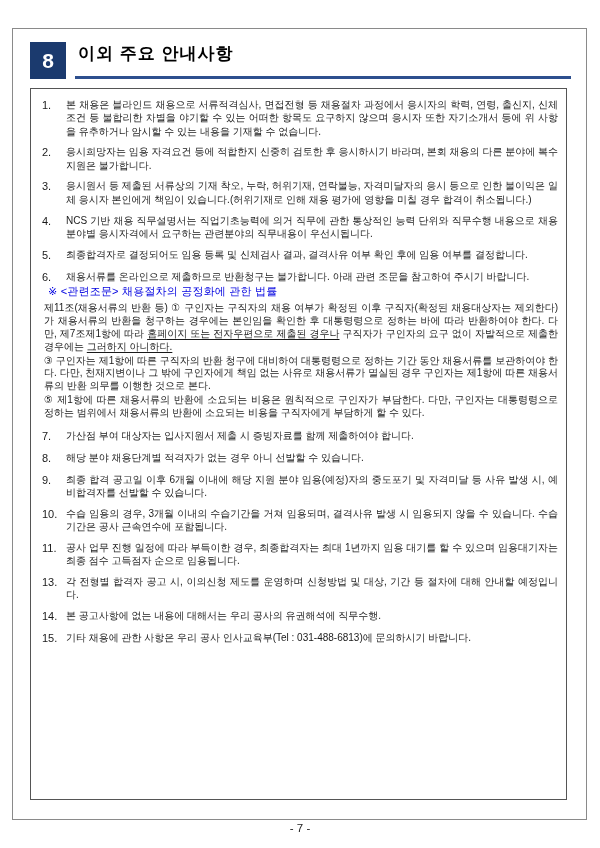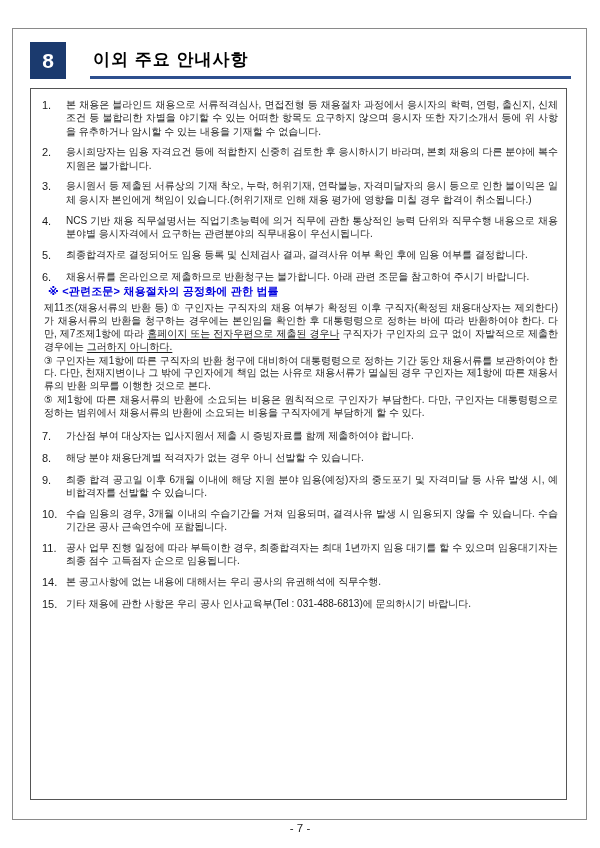--- a/index.html
+++ b/index.html
@@ -12,37 +12,37 @@
     position:absolute;left:12px;top:28px;width:575px;height:792px;
     border:1px solid #8a8a8a;box-sizing:border-box;background:#ffffff;
   }
   .header{display:flex;align-items:stretch;margin:13px 15px 0 17px;height:37px;}
   .badge{
     flex:0 0 36px;width:36px;background:var(--badge-navy,#1b3a6e);
     color:#ffffff;font-size:21px;font-weight:bold;
     display:flex;align-items:center;justify-content:center;
   }
   .title-wrap{
-    flex:1;margin-left:24px;display:flex;align-items:center;
+    flex:1;margin-left:9px;display:flex;
     border-bottom:3px solid var(--rule-blue,#2d4f8e);
     padding-left:3px;
   }
   .title{font-size:17px;font-weight:bold;letter-spacing:1px;color:#000;}
   .content-box{
     margin:9px 19px 0 17px;border:1px solid #555555;
     box-sizing:border-box;height:712px;overflow:hidden;
     padding:9px 8px 6px 11px;
   }
   .item{display:flex;margin-bottom:7.5px;}
   .item:last-child{margin-bottom:0;}
   .num{flex:0 0 24px;font-size:11px;line-height:1.33;}
   .txt{flex:1;font-size:10px;line-height:1.33;text-align:justify;}
   .legal{margin:0 0 9px 2px;}
   .legal-heading{
-    color:var(--law-blue,#0000e0);font-weight:bold;font-size:11px;
+    color:var(--law-blue,#0000e0);font-weight:normal;font-size:11px;
     margin:0 0 3px 4px;letter-spacing:0.2px;
   }
   .lp{font-size:10px;line-height:1.28;text-align:justify;margin:0 0 1px 0;}
   .u{text-decoration:underline;text-underline-offset:2px;}
   .footer{
     position:absolute;left:0;top:822px;width:600px;text-align:center;
     font-size:11.5px;color:#1a1a1a;
   }
 </style>
 </head>
@@ -111,20 +111,24 @@
         </div>
         <div class="item">
           <span class="num">10.</span>
           <div class="txt">수습 임용의 경우, 3개월 이내의 수습기간을 거쳐 임용되며, 결격사유 발생 시 임용되지 않을 수 있습니다. 수습기간은 공사 근속연수에 포함됩니다.</div>
         </div>
         <div class="item">
           <span class="num">11.</span>
           <div class="txt">공사 업무 진행 일정에 따라 부득이한 경우, 최종합격자는 최대 1년까지 임용 대기를 할 수 있으며 임용대기자는 최종 점수 고득점자 순으로 임용됩니다.</div>
         </div>
         <div class="item">
+          <span class="num">13.</span>
+          <div class="txt">각 전형별 합격자 공고 시, 이의신청 제도를 운영하며 신청방법 및 대상, 기간 등 절차에 대해 안내할 예정입니다.</div>
+        </div>
+        <div class="item">
           <span class="num">14.</span>
           <div class="txt">본 공고사항에 없는 내용에 대해서는 우리 공사의 유권해석에 직무수행.</div>
         </div>
         <div class="item">
           <span class="num">15.</span>
           <div class="txt">기타 채용에 관한 사항은 우리 공사 인사교육부(Tel : 031-488-6813)에 문의하시기 바랍니다.</div>
         </div>
       </div>
   </div>
 

